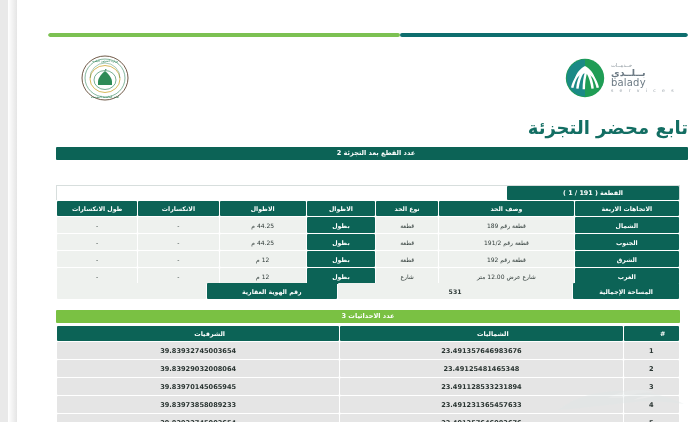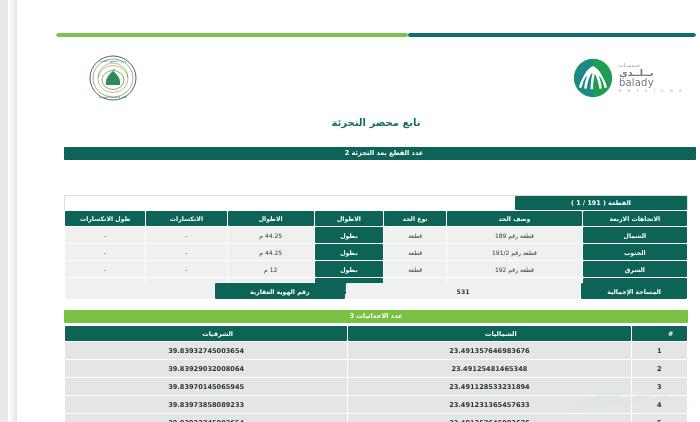--- a/index.html
+++ b/index.html
@@ -23,21 +23,21 @@
     position: absolute;
     left: 8px;
     top: 0;
     width: 692px;
     height: 422px;
     background: #ffffff;
     overflow: hidden;
   }
   .page-inner {
     position: absolute;
-    left: 48px;
+    left: 40px;
     top: 0;
     width: 640px;
     height: 422px;
   }
 
   
   .top-rule {
     position: absolute;
     top: 33px;
     left: 0;
@@ -98,22 +98,22 @@
     letter-spacing: .2px;
   }
   .balady-sub { font-size: 4.6px; letter-spacing: 2.4px; color: #9aa3aa; }
 
   
   .doc-title {
     position: absolute;
     top: 117px;
     left: 0;
     width: 640px;
-    text-align: center;
-    font-size: 10px;
+    text-align: right;
+    font-size: 18px;
     font-weight: bold;
     color: #136e63;
     letter-spacing: 0;
   }
 
   
   .bar {
     position: absolute;
     left: 8px;
     width: 624px;
@@ -140,21 +140,20 @@
     background: #7ac143;
     color: #ffffff;
   }
 
   
   .parcel-wrap {
     position: absolute;
     left: 8px;
     top: 185px;
     width: 624px;
-    margin-top: 10px;
   }
   .parcel-titlerow {
     display: flex;
     justify-content: flex-start;
     border: 1px solid #d7dedd;
     border-bottom: none;
     background: #ffffff;
     height: 14px;
   }
   .parcel-title {

